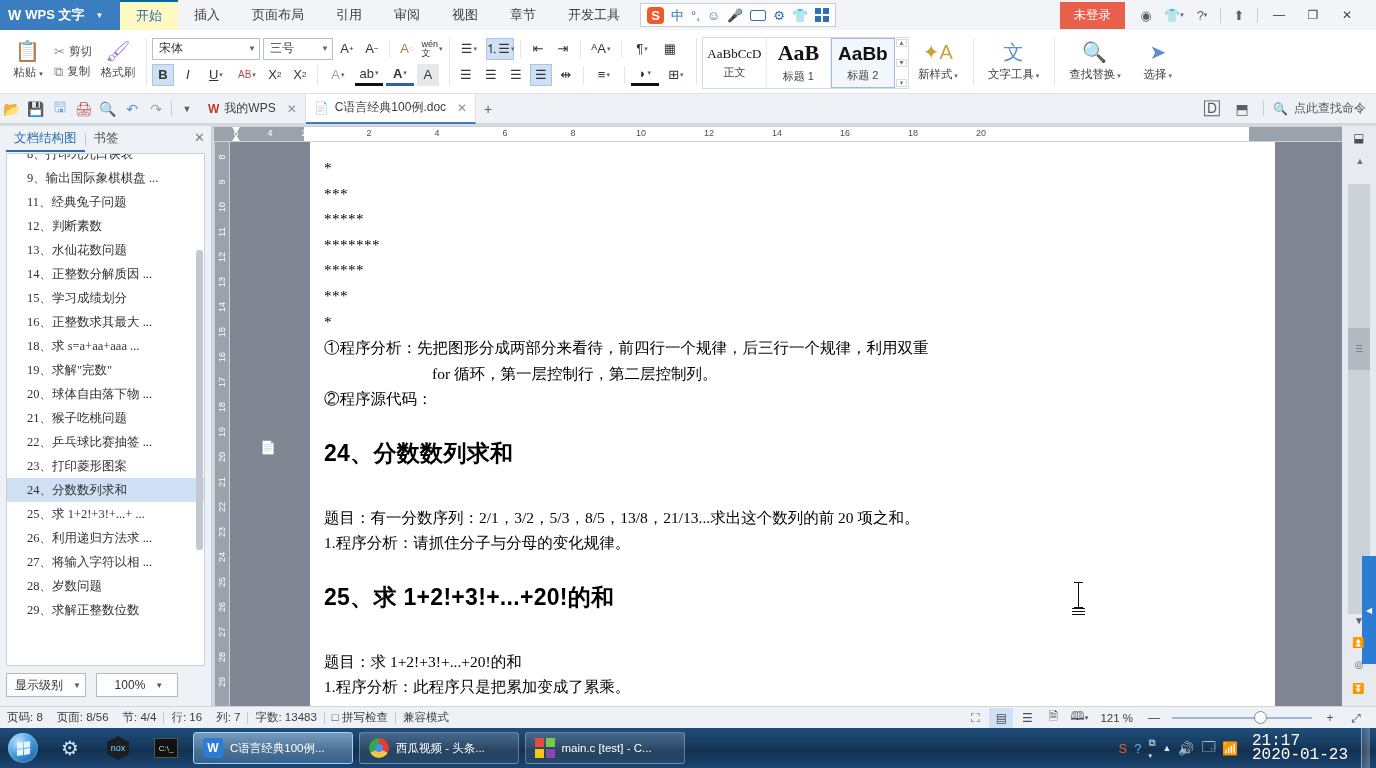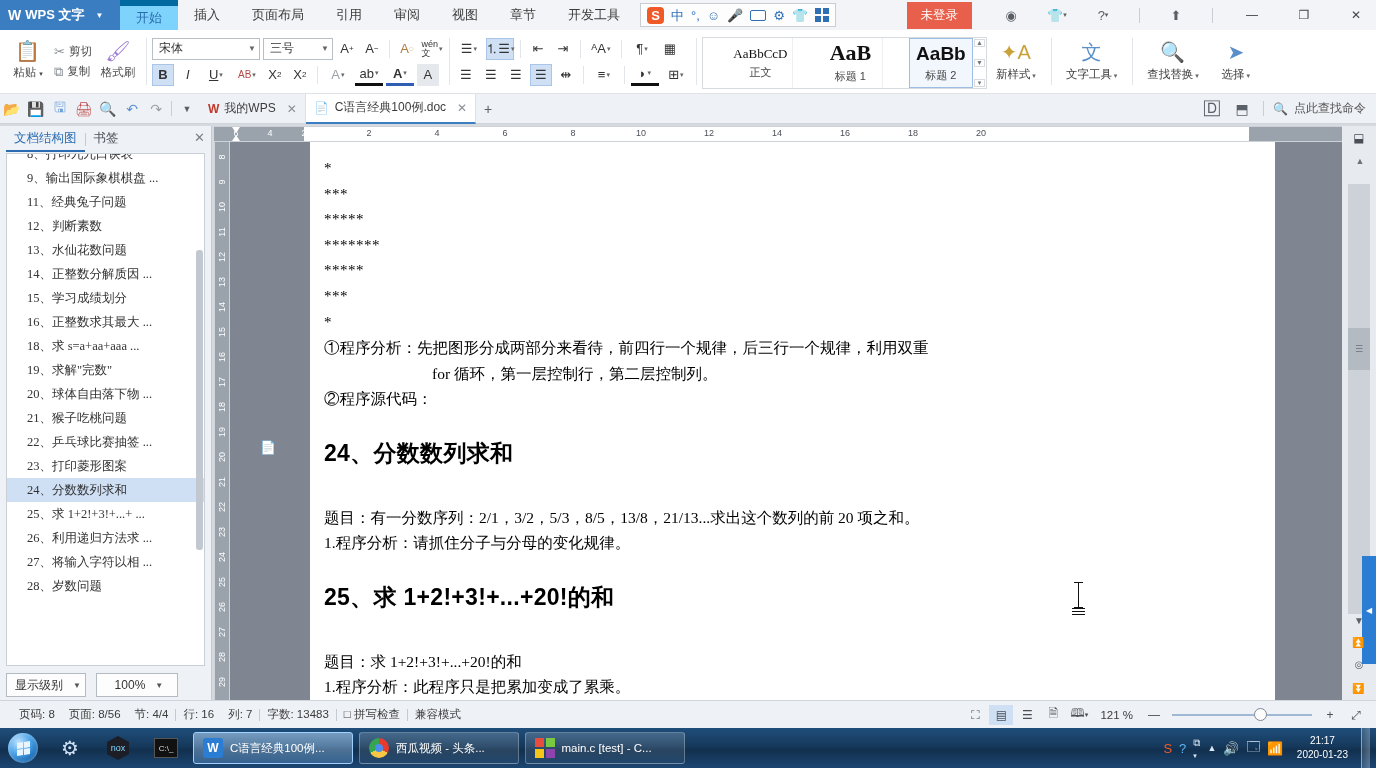--- a/index.html
+++ b/index.html
@@ -23,42 +23,42 @@
     display: flex; align-items: center; gap: 5px; padding-left: 8px;
     font-size: 13px; font-weight: bold;
   }
   .wps-logo .wmark { font-size: 14px; letter-spacing: -1px; }
   .wps-logo .caret { font-size: 8px; margin-left: 6px; font-weight: normal; }
   .tabs { display: flex; align-items: stretch; }
   .tab {
     padding: 0 16px; display: flex; align-items: center;
     font-size: 13px; color: #3c3c3c; cursor: default;
   }
-  .tab.active { background: #7dd3fc; color: #2b6cb0; border-top: 6px solid #0369a1; font-weight: normal; }
+  .tab.active { background: #fef9c3; color: #2b6cb0; border-top: 2px solid #0369a1; font-weight: normal; }
   .ime-bar {
     display: flex; align-items: center; gap: 7px;
     border: 1px solid #c8cdd4; background: #fdfdfd;
     height: 24px; margin: 3px 0 0 4px; padding: 0 6px;
   }
   .ime-bar .gi { font-size: 13px; color: #2f6fb5; line-height: 1; }
   .sg-logo {
     display:inline-block; width: 17px; height: 17px; background: #f05a28;
     color: #fff; font-weight: bold; font-size: 13px; text-align: center;
     line-height: 17px; border-radius: 4px;
   }
   .ime-kbd { display:inline-block; width:16px; height:11px; border:1.6px solid #2f6fb5; border-radius:2px; }
   .ime-grid { display:inline-block; width:14px; height:14px;
     background:
       linear-gradient(#2f6fb5,#2f6fb5) 0 0/6px 6px no-repeat,
       linear-gradient(#2f6fb5,#2f6fb5) 8px 0/6px 6px no-repeat,
       linear-gradient(#2f6fb5,#2f6fb5) 0 8px/6px 6px no-repeat,
       linear-gradient(#2f6fb5,#2f6fb5) 8px 8px/6px 6px no-repeat; }
   .ime-shirt { color:#2f6fb5; font-size:13px; }
   .titlebar-right {
-    margin-left: auto; display: flex; align-items: center; gap: 20px; padding-right: 4px;
+    margin-left: auto; display: flex; align-items: center; gap: 2px; padding-right: 13px;
   }
   .login-btn {
     background: #e8604c; color: #fff; font-size: 12.5px;
     padding: 5px 14px; margin-right: 6px; cursor: default;
   }
   .tb-icon {
     width: 26px; height: 26px; display: flex; align-items: center; justify-content: center;
     color: #5a5f66; font-size: 13px; cursor: default;
   }
   .tb-icon.win { font-size: 12px; color:#444; width: 32px; }
@@ -100,21 +100,20 @@
   .ibtn.wide { width: 28px; }
   .caretmini { font-size:7px; color:#666; margin-left:1px; }
   .vsep { width:1px; height:18px; background:#e2e6ea; margin:0 3px; }
 
   .stylebox {
     display:flex; align-items:stretch; border:1px solid #d7dbe0; height:52px; margin-top:3px;
   }
   .stylecell {
     width:64px; display:flex; flex-direction:column; align-items:center; justify-content:center;
     border-right:1px solid #eceff2;
-    margin-left:26px;
   }
   .stylecell.sel { border:1px solid #9dbde4; background:#f2f7fd; }
   .stylecell .prev { color:#111; line-height:1; }
   .stylecell .nm { font-size:11px; color:#444; margin-top:5px; }
   .stylenav { display:flex; flex-direction:column; justify-content:space-between; width:13px; padding:1px; }
   .stylenav span { font-size:7px; color:#777; text-align:center; border:1px solid #d7dbe0; line-height:6px; }
 
   .bigbtn {
     display:flex; flex-direction:column; align-items:center; justify-content:center;
     padding:0 9px; min-width:56px; color:#3c3c3c;
@@ -250,23 +249,23 @@
     display:flex; align-items:center; justify-content:center; color:#fff; font-size:8px;
   }
   .vs-objbtn {
     position:absolute; left:7px; width:20px; height:20px; display:flex;
     align-items:center; justify-content:center; font-size:10px; color:#5c626a;
   }
   .vs-topicon { position:absolute; left:7px; top:3px; width:20px; height:18px; display:flex; align-items:center; justify-content:center; color:#4a4f57; font-size:12px;}
 
   
   .statusbar {
-    position:absolute; left:0; bottom:40px; width:1376px; height:28px;
+    position:absolute; left:0; bottom:40px; width:1376px; height:22px;
     background:#eef1f5; border-top:1px solid #cfd5dc;
-    display:flex; align-items:center; font-size:11.5px; color:#3c3c3c;padding-left:12px;
+    display:flex; align-items:center; font-size:11.5px; color:#3c3c3c;
   }
   .sb-item { padding:0 7px; white-space:nowrap; }
   .sb-sep { width:1px; height:12px; background:#c4cad2; }
   .sb-right { margin-left:auto; display:flex; align-items:center; gap:2px; padding-right:8px; }
   .sb-viewbtn { width:24px; height:20px; display:flex; align-items:center; justify-content:center; font-size:12px; color:#4a4f57; }
   .sb-viewbtn.on { background:#cfe0f5; }
   .zoomslider { position:relative; width:140px; height:14px; display:flex; align-items:center; margin:0 4px; }
   .zoomslider .bar { position:absolute; left:0; right:0; top:6px; height:2px; background:#9fb8d4; }
   .zoomslider .knob {
     position:absolute; left:82px; top:0; width:13px; height:13px; border-radius:50%;
@@ -298,21 +297,21 @@
     background: linear-gradient(to bottom, rgba(255,255,255,.18), rgba(255,255,255,.04));
     color:#fff; font-size:11.5px; white-space:nowrap; overflow:hidden;
   }
   .tbapp.active {
     background: linear-gradient(to bottom, rgba(190,225,255,.55), rgba(120,180,240,.3));
     border-color:#9fd0ff;
   }
   .icn-sq { width:20px; height:20px; border-radius:3px; display:flex; align-items:center; justify-content:center; font-weight:bold; font-size:12px; }
   .tray { margin-left:auto; display:flex; align-items:center; gap:7px; padding-right:6px; color:#dce9f7; }
   .tray .ti { font-size:13px; }
-  .clock { text-align:center; line-height:14px; font-size:10px; color:#fff; padding:0 6px; }
+  .clock { text-align:left; line-height:14px; font-size:16px; color:#fff; padding:0 6px;font-family:Liberation Mono, monospace; }
   .showdesk { width:9px; height:40px; background: linear-gradient(to right, rgba(255,255,255,.12), rgba(255,255,255,.28)); border-left:1px solid rgba(255,255,255,.35); }
   .chrome-icn {
     width:20px;height:20px;border-radius:50%;
     background: conic-gradient(#e63b2e 0deg 120deg, #f7c744 120deg 240deg, #35a552 240deg 360deg);
     display:flex;align-items:center;justify-content:center;
   }
   .chrome-icn i { width:8px;height:8px;border-radius:50%;background:#4a8ff0; display:block;}
   .vs-icn { display:grid; grid-template-columns:9px 9px; grid-template-rows:9px 9px; gap:1.5px; }
 </style>
 </head>
@@ -570,20 +569,21 @@
         <div class="dp-item">19、求解"完数"</div>
         <div class="dp-item">20、球体自由落下物 ...</div>
         <div class="dp-item">21、猴子吃桃问题</div>
         <div class="dp-item">22、乒乓球比赛抽签 ...</div>
         <div class="dp-item">23、打印菱形图案</div>
         <div class="dp-item sel">24、分数数列求和</div>
         <div class="dp-item">25、求 1+2!+3!+...+ ...</div>
         <div class="dp-item">26、利用递归方法求 ...</div>
         <div class="dp-item">27、将输入字符以相 ...</div>
         <div class="dp-item">28、岁数问题</div>
+        <div class="dp-item">29、求解正整数位数</div>
 
       </div>
       <div class="dp-scroll"></div>
     </div>
     <div class="dp-bottom">
       <div class="dp-combo">
         <span>显示级别</span>
         <span class="cv">▼</span>
       </div>
       <div class="dp-combo" style="width:82px;justify-content:center">

